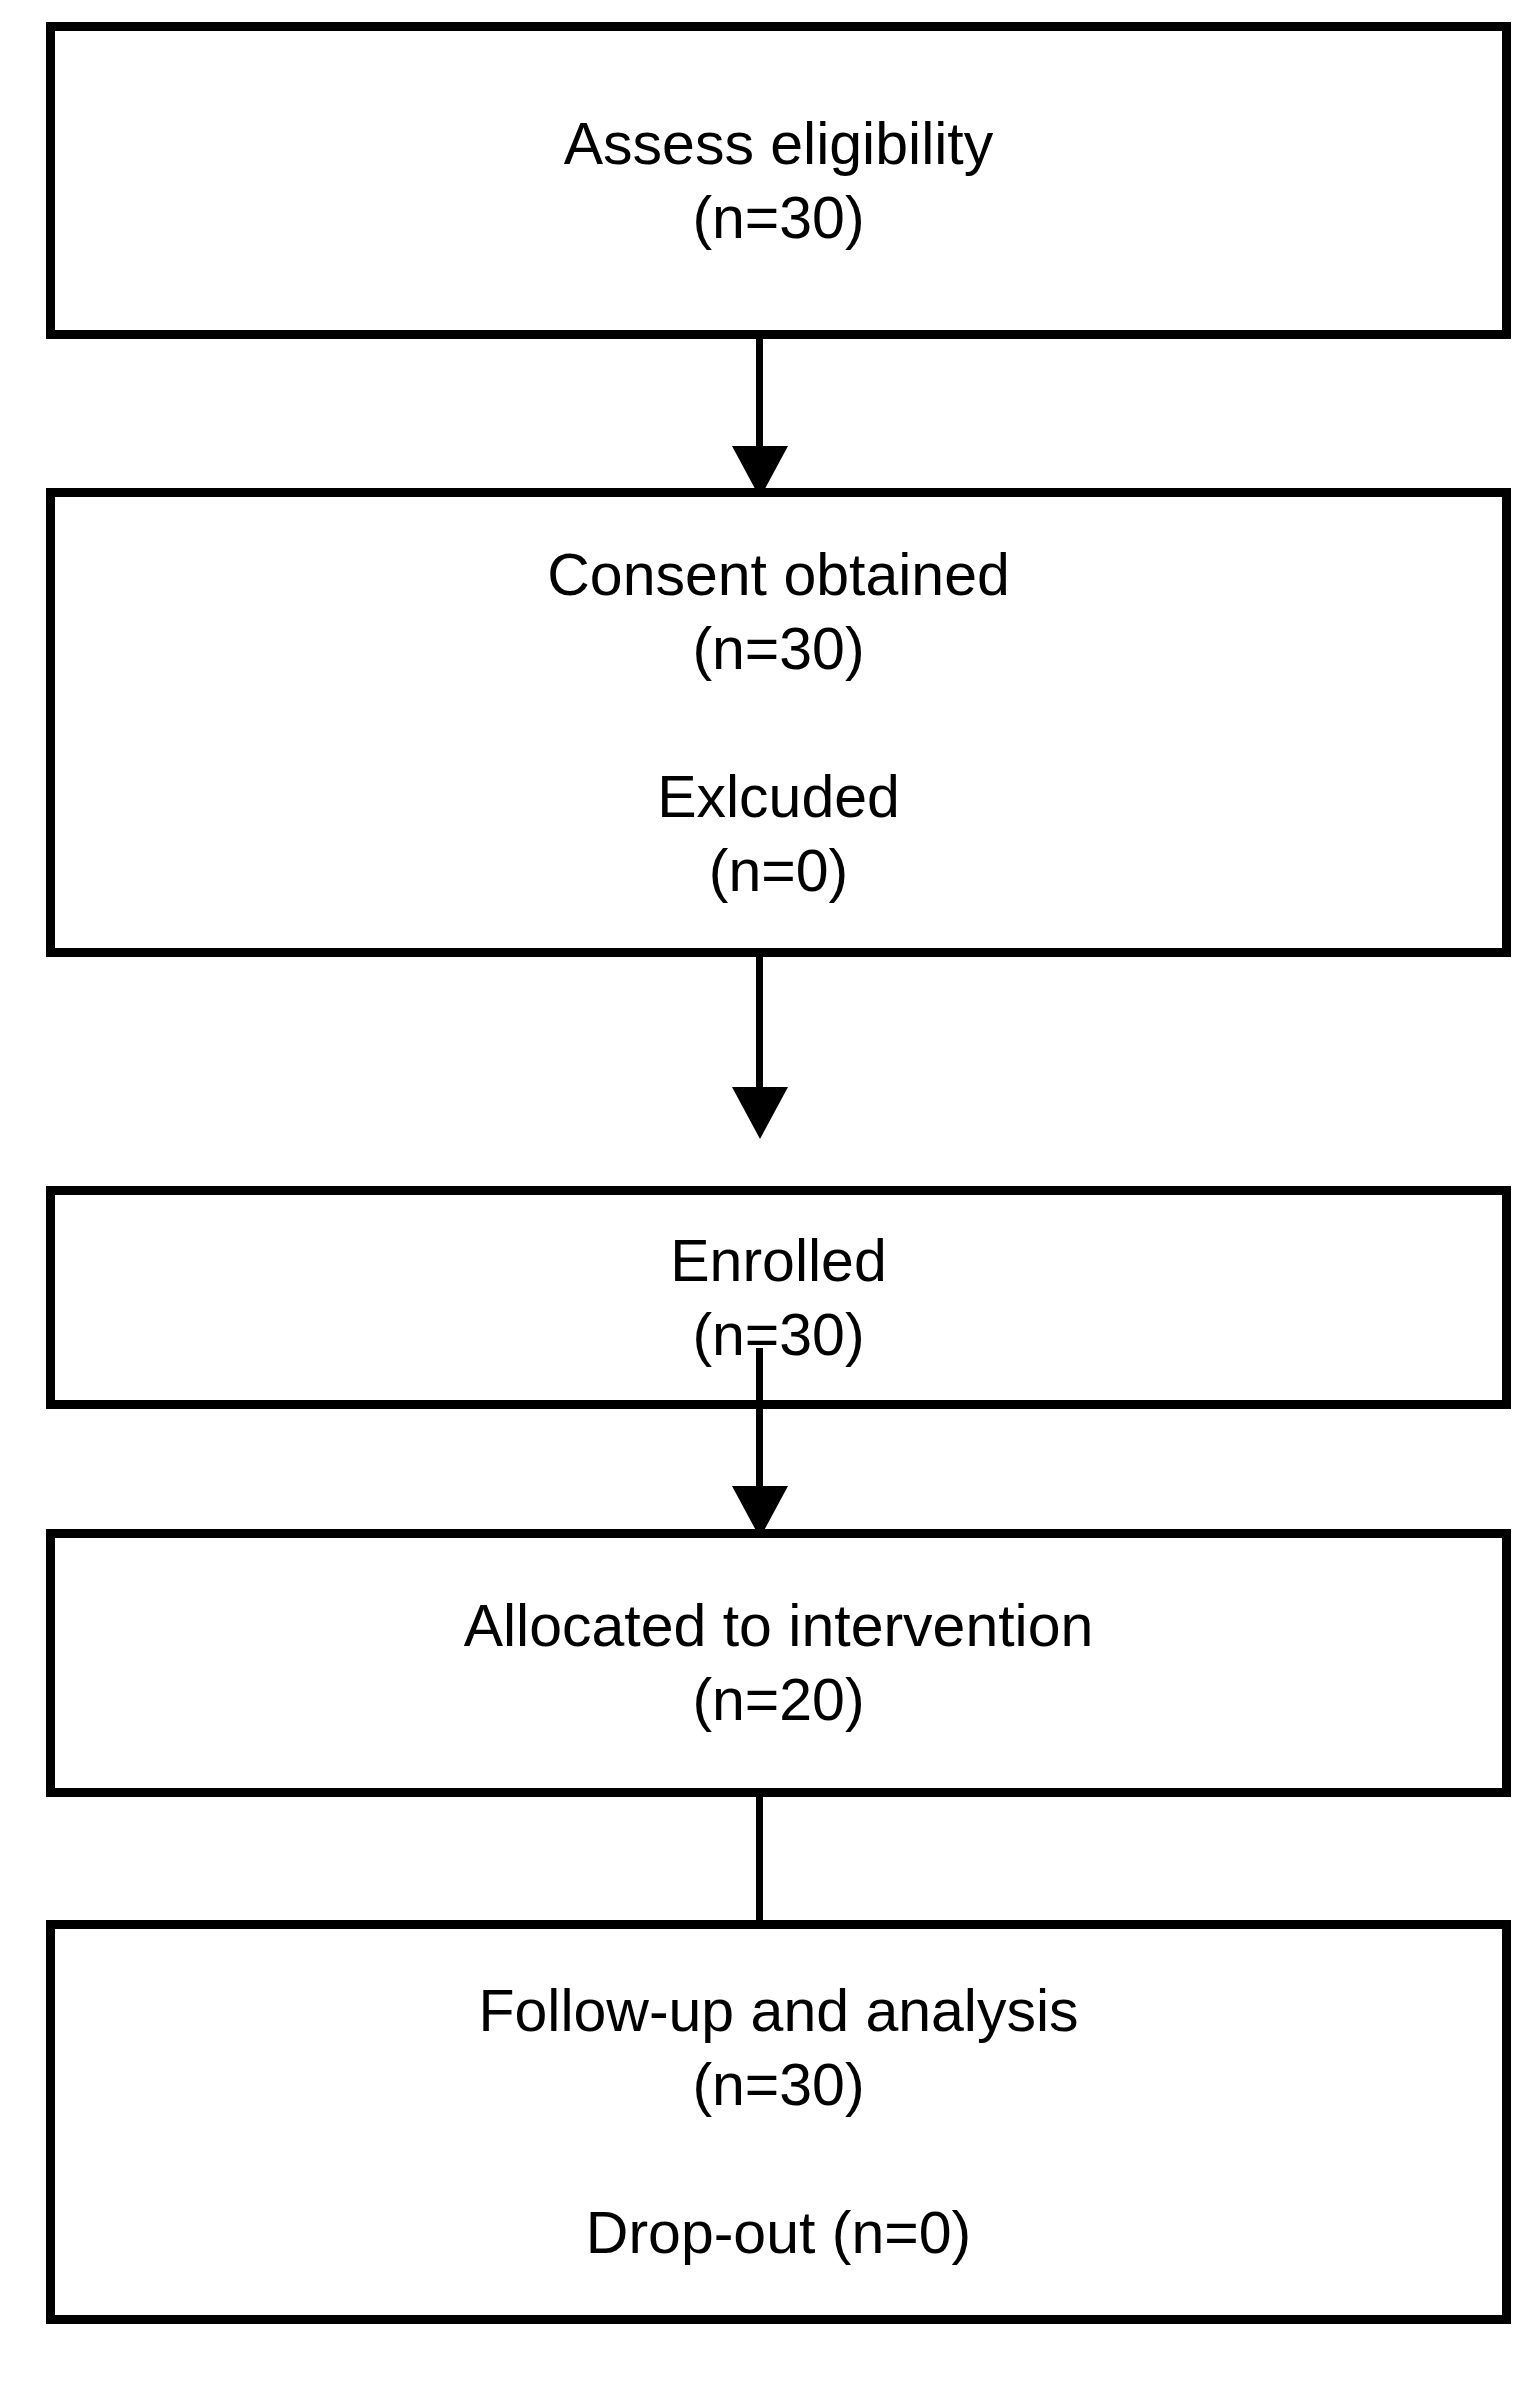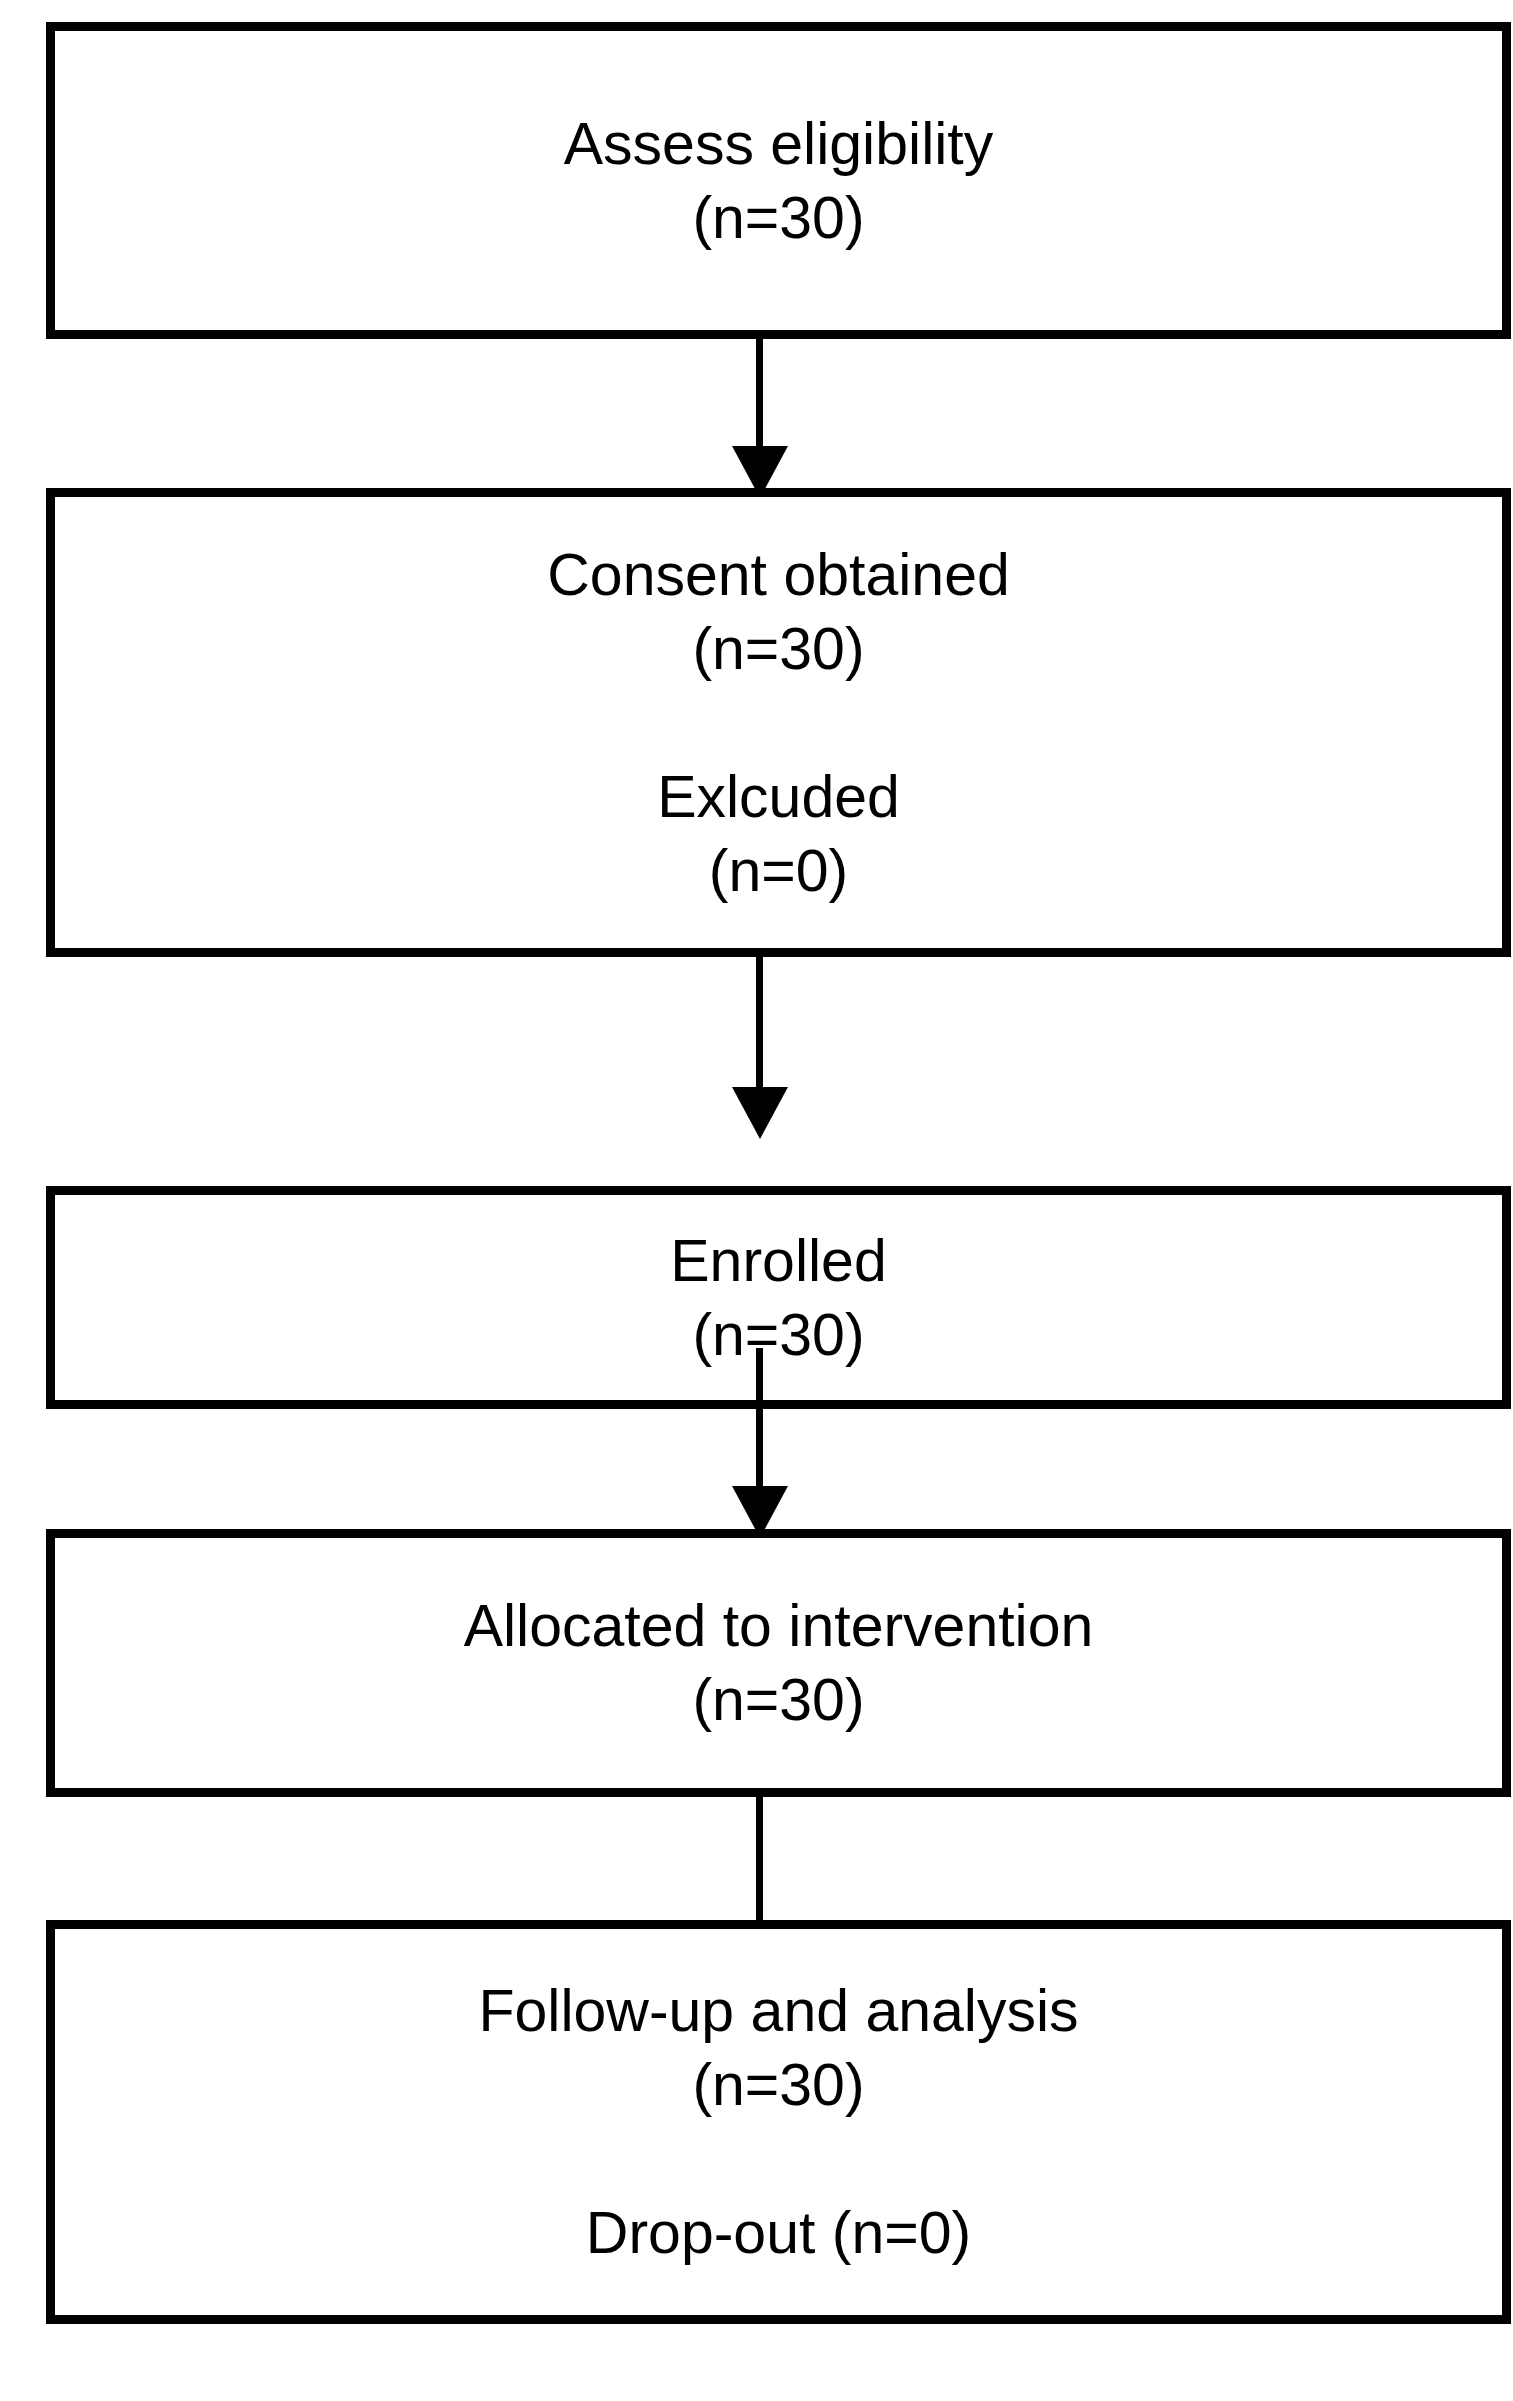--- a/index.html
+++ b/index.html
@@ -103,21 +103,21 @@
 (n=30)</div>
   </div>
 
   <div id="arrow-3" class="flow-arrow">
     <div class="arrow-stem"></div>
     <div class="arrow-head"></div>
   </div>
 
   <div id="box-4" class="flow-box">
     <div class="box-text">Allocated to intervention
-(n=30)</div>
+(n=20)</div>
   </div>
 
   <div id="arrow-4" class="flow-arrow">
     <div class="arrow-stem"></div>
     <div class="arrow-head"></div>
   </div>
 
   <div id="box-5" class="flow-box">
     <div class="box-text">Follow-up and analysis
 (n=30)

